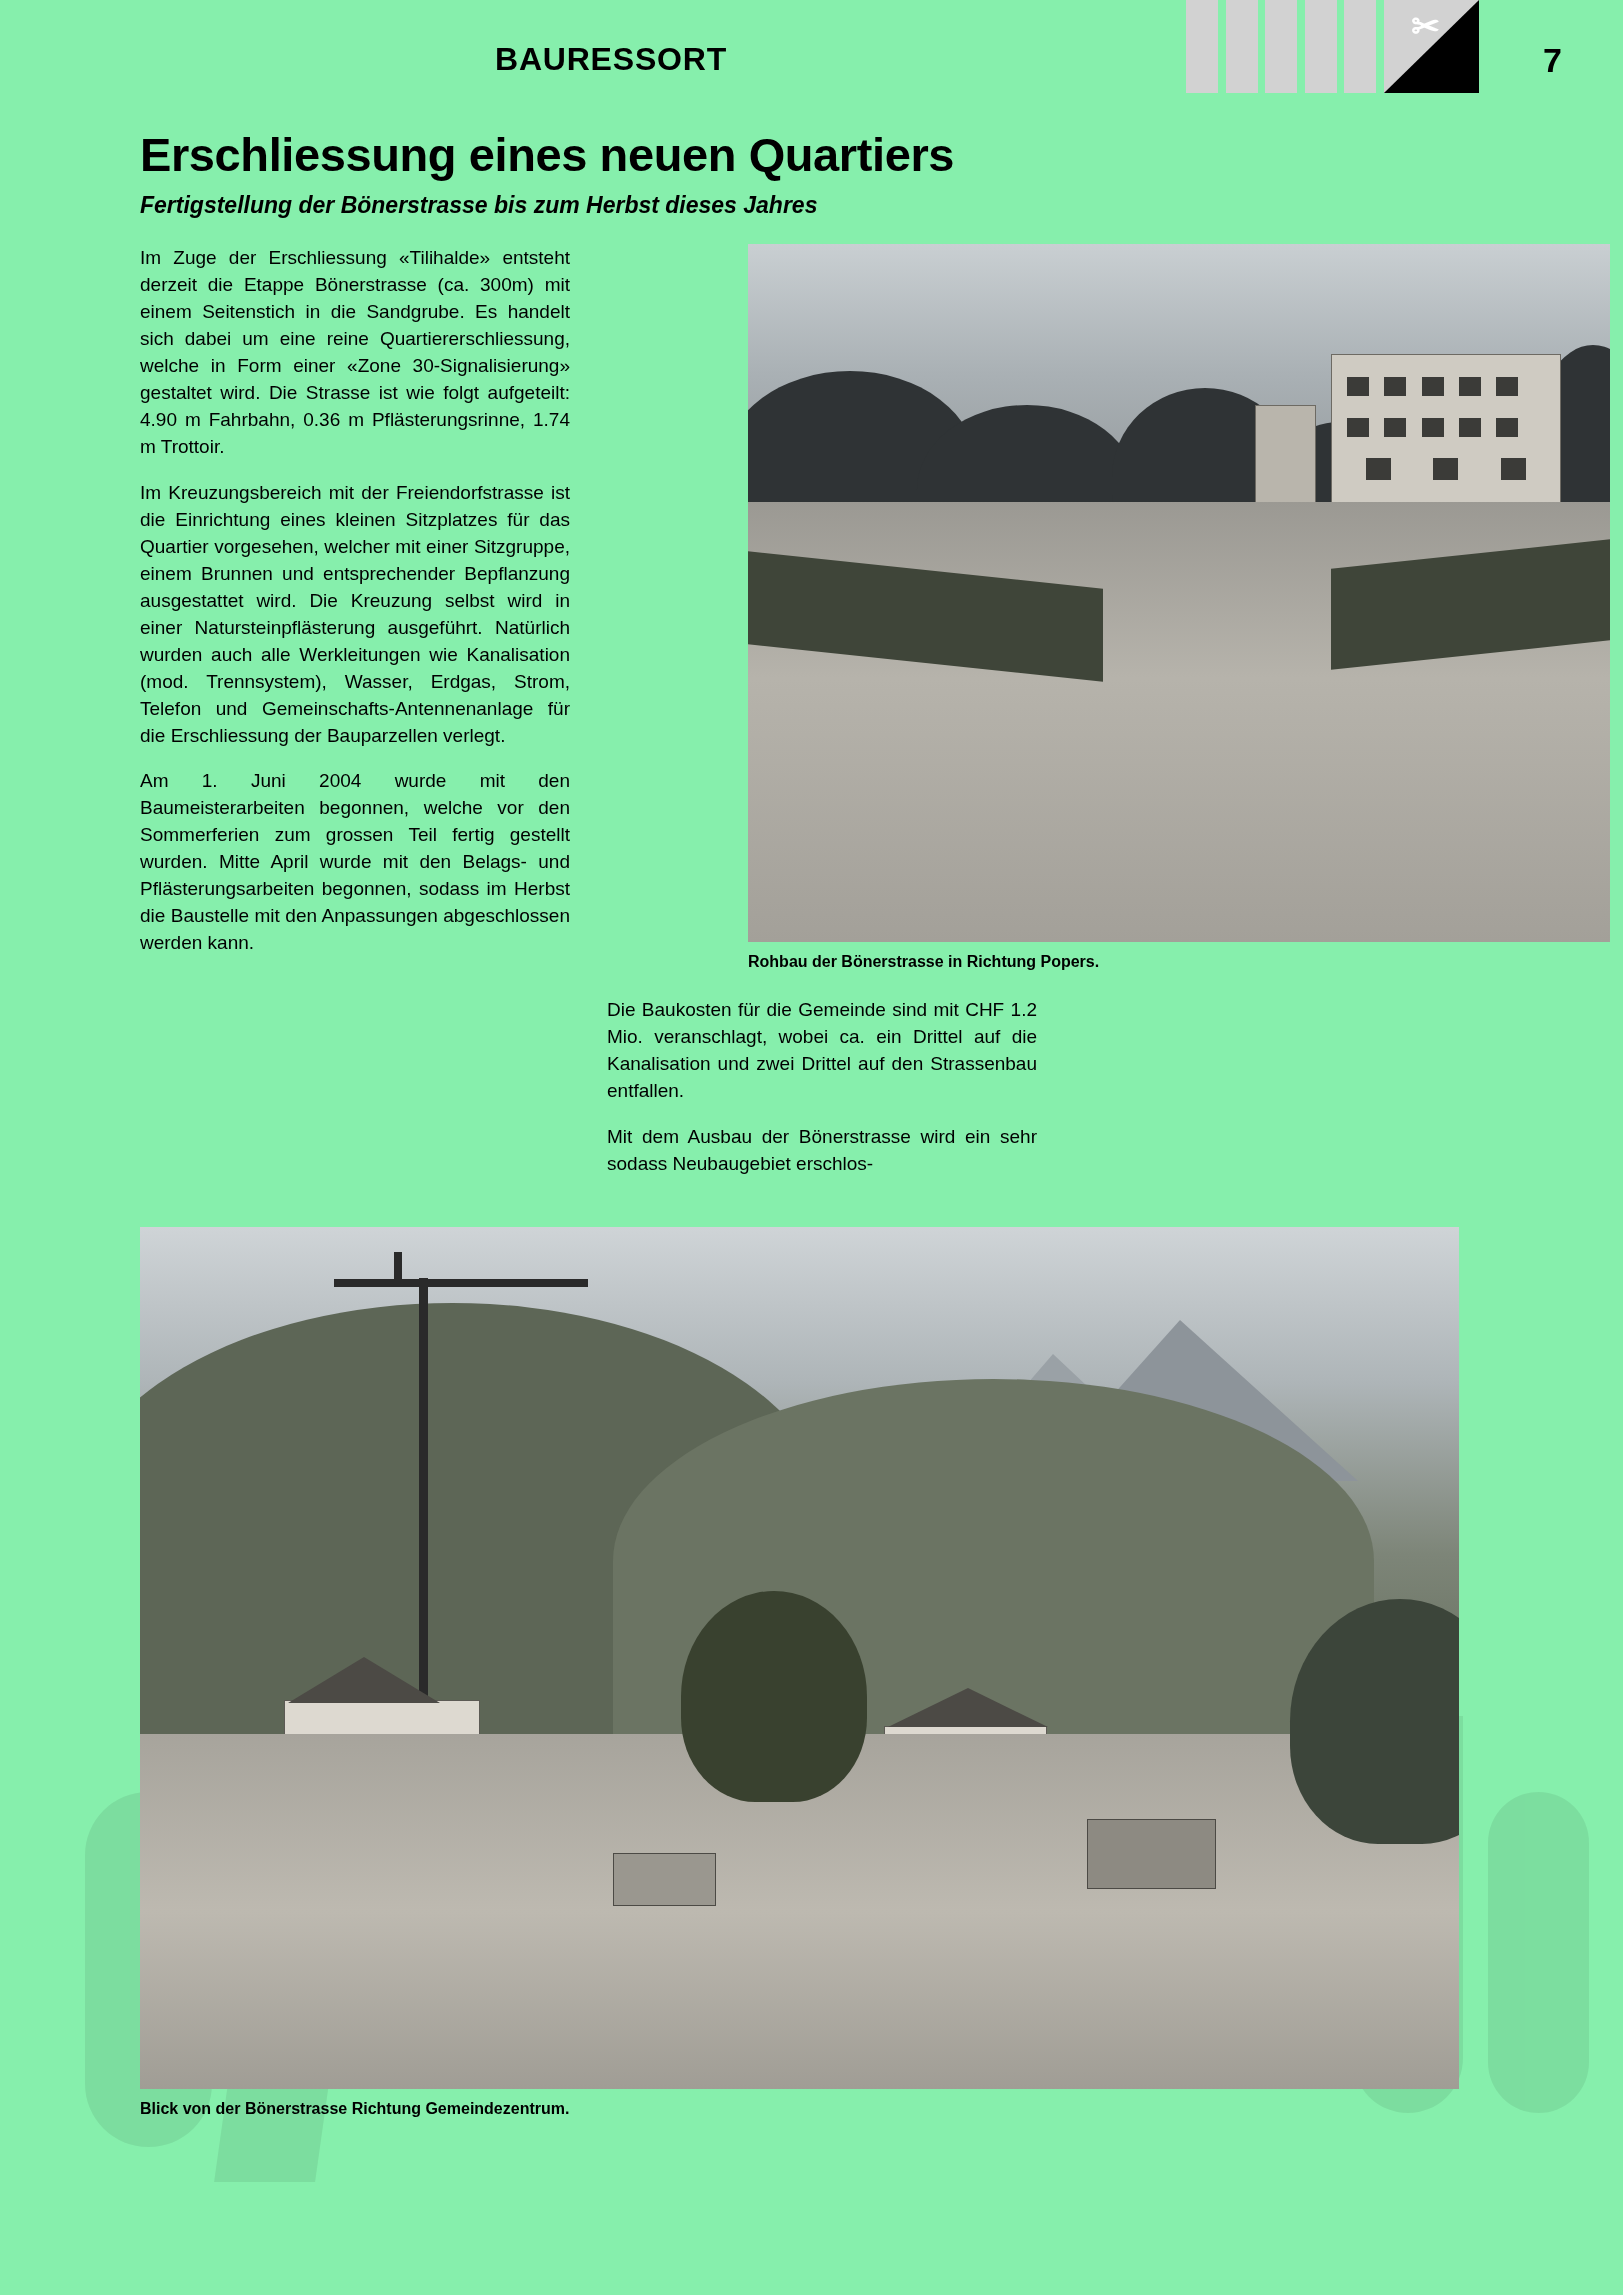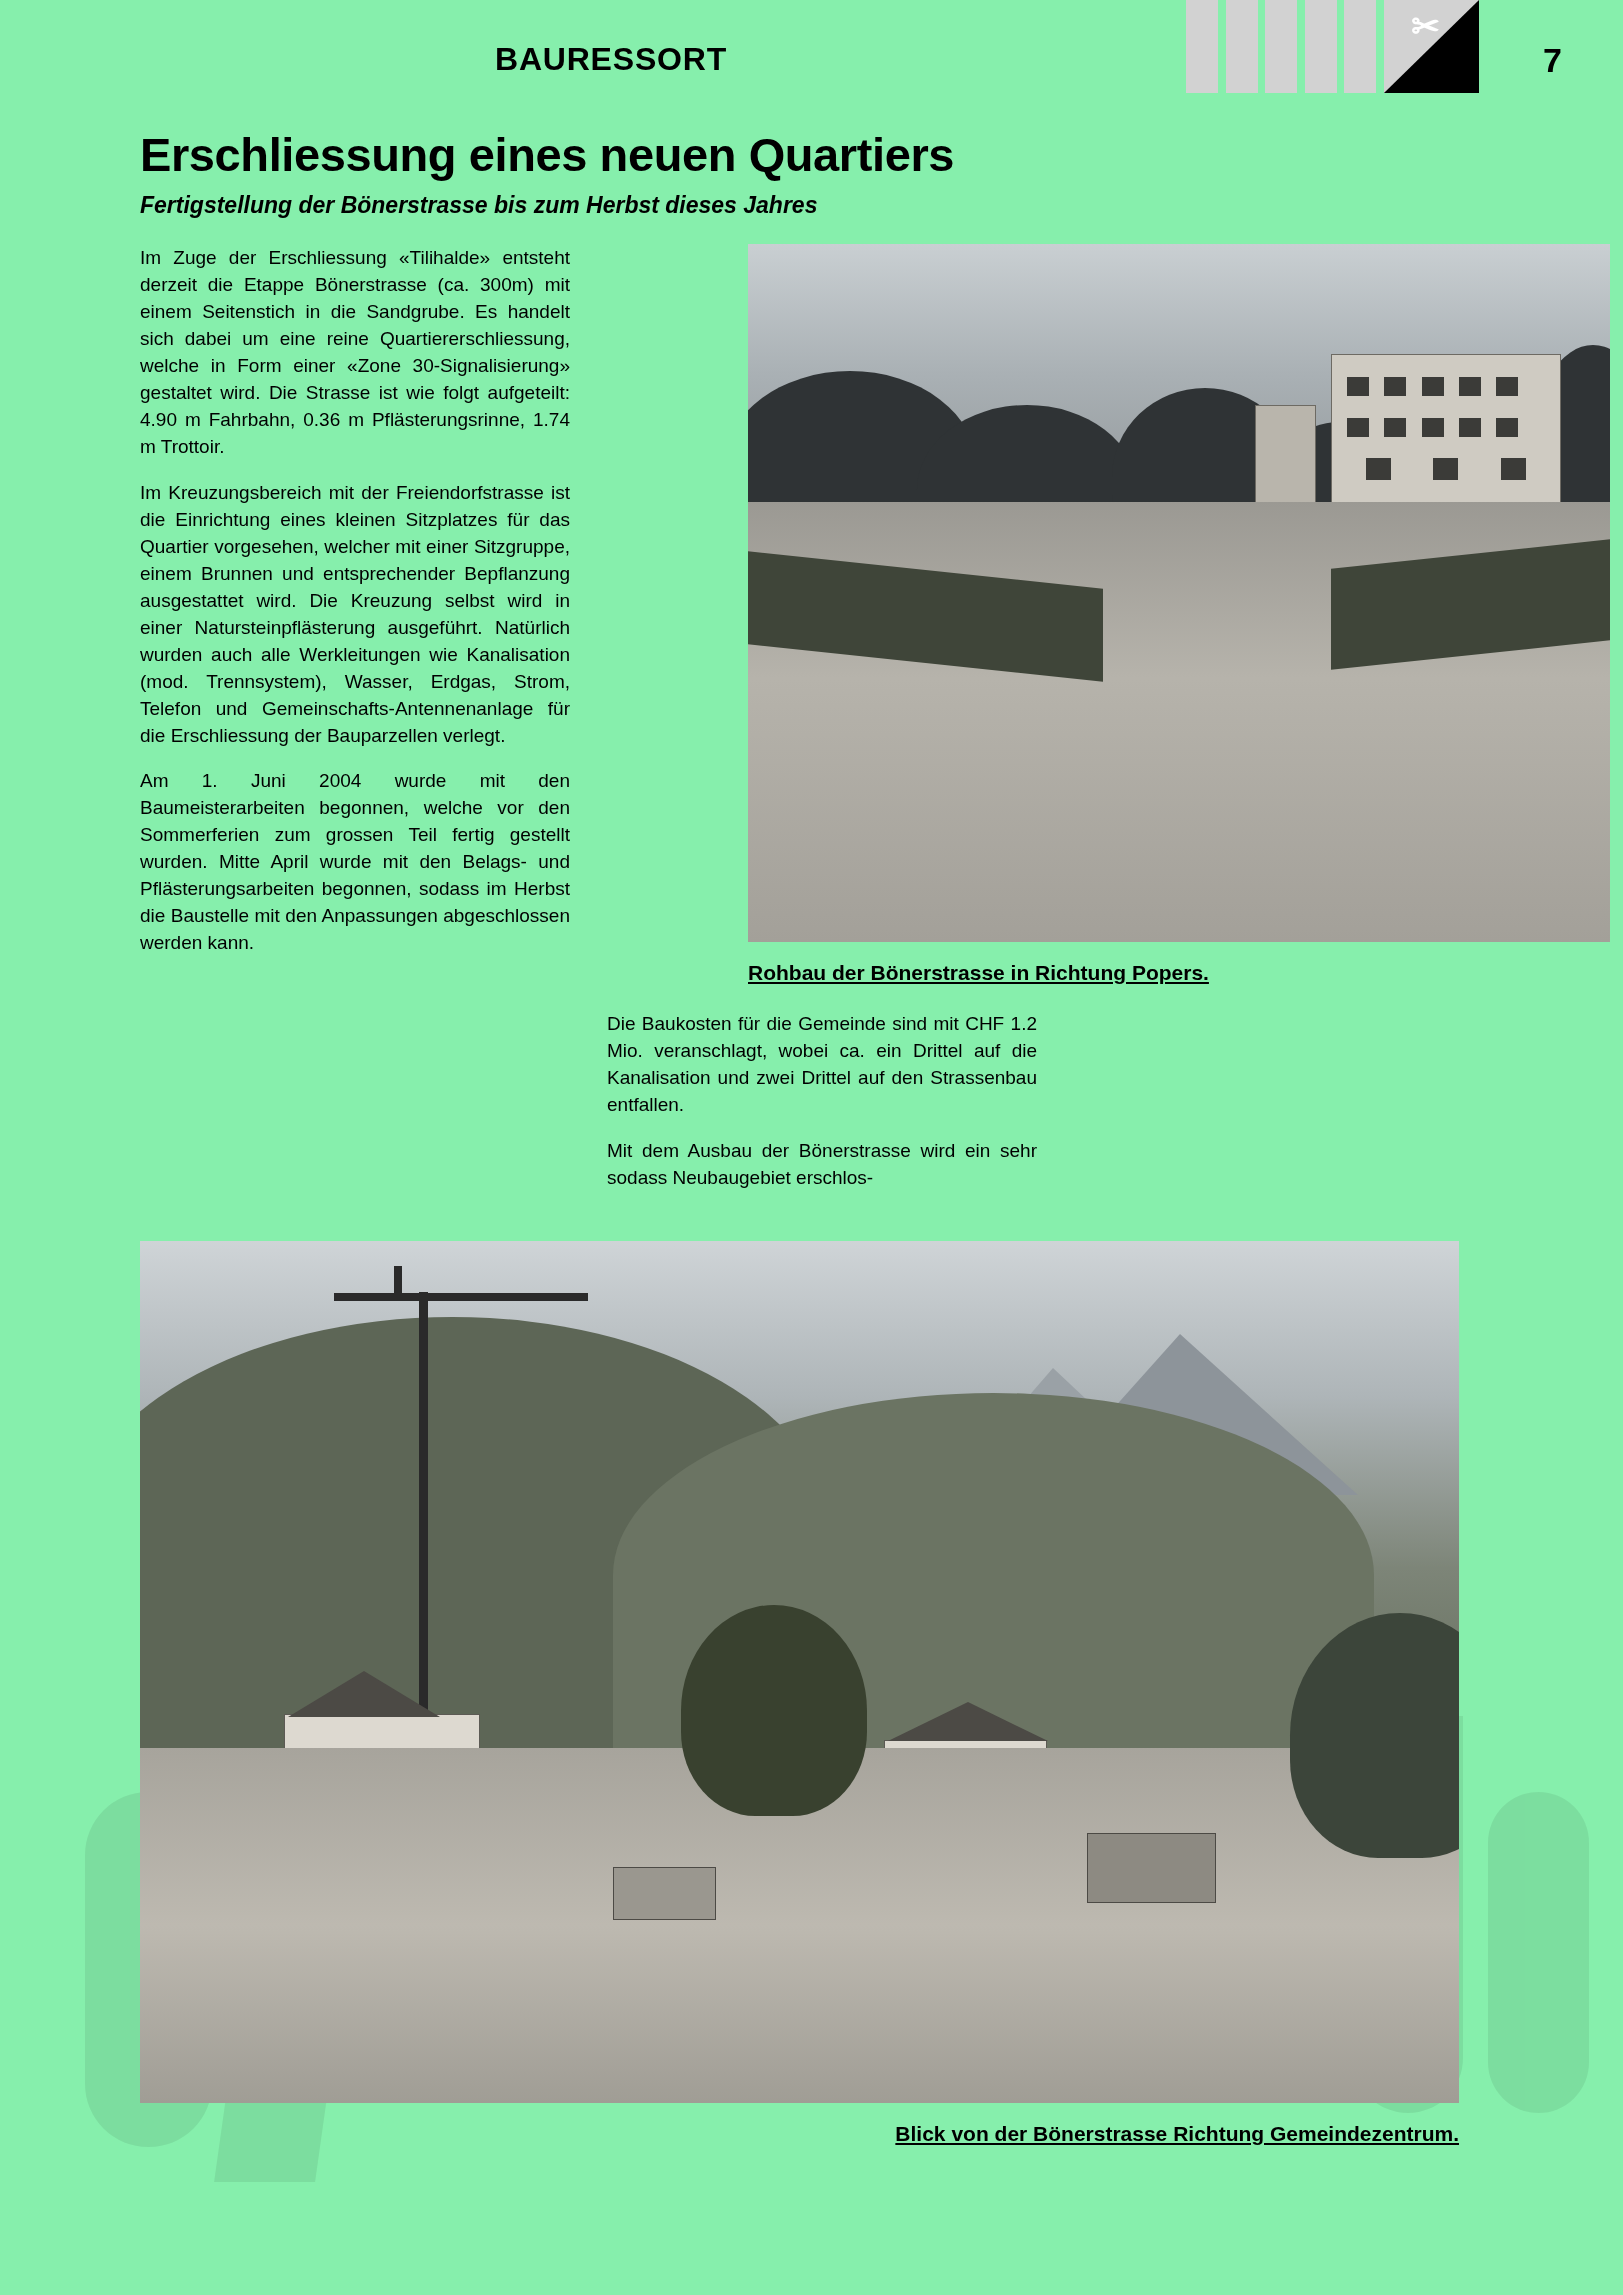--- a/index.html
+++ b/index.html
@@ -172,42 +172,40 @@
   .road {
     position: absolute;
     left: 0; right: 0; bottom: 0; height: 440px;
     background: linear-gradient(#9b9993, #b6b3ab 40%, #a3a099);
   }
   .road-side {
     position: absolute;
     background: #3f4539;
   }
   .caption {
-    font-size: 21px;
-    font-weight: bold;
-    margin-top: 19px;
-    text-decoration: underline;
+    font-size: 16px;
+    font-weight: bold;
+    margin-top: 11px;
   }
 
   
   .three-cols {
     display: flex;
     gap: 37px;
     margin-top: 25px;
   }
   .tc {
     width: 430px;
     flex: 0 0 430px;
   }
   .tc.first { margin-left: 0; }
 
   
   .photo-bottom-wrap {
     margin-top: 32px;
-    text-align: right;
   }
   .photo-bottom {
     height: 862px;
     position: relative;
     overflow: hidden;
     background: linear-gradient(#cfd4d7 0%, #aeb5b8 18%, #7d8578 38%, #67705f 55%, #8c8b81 75%, #b4b1a7 100%);
   }
   .hill {
     position: absolute;
     background: #5d6656;

